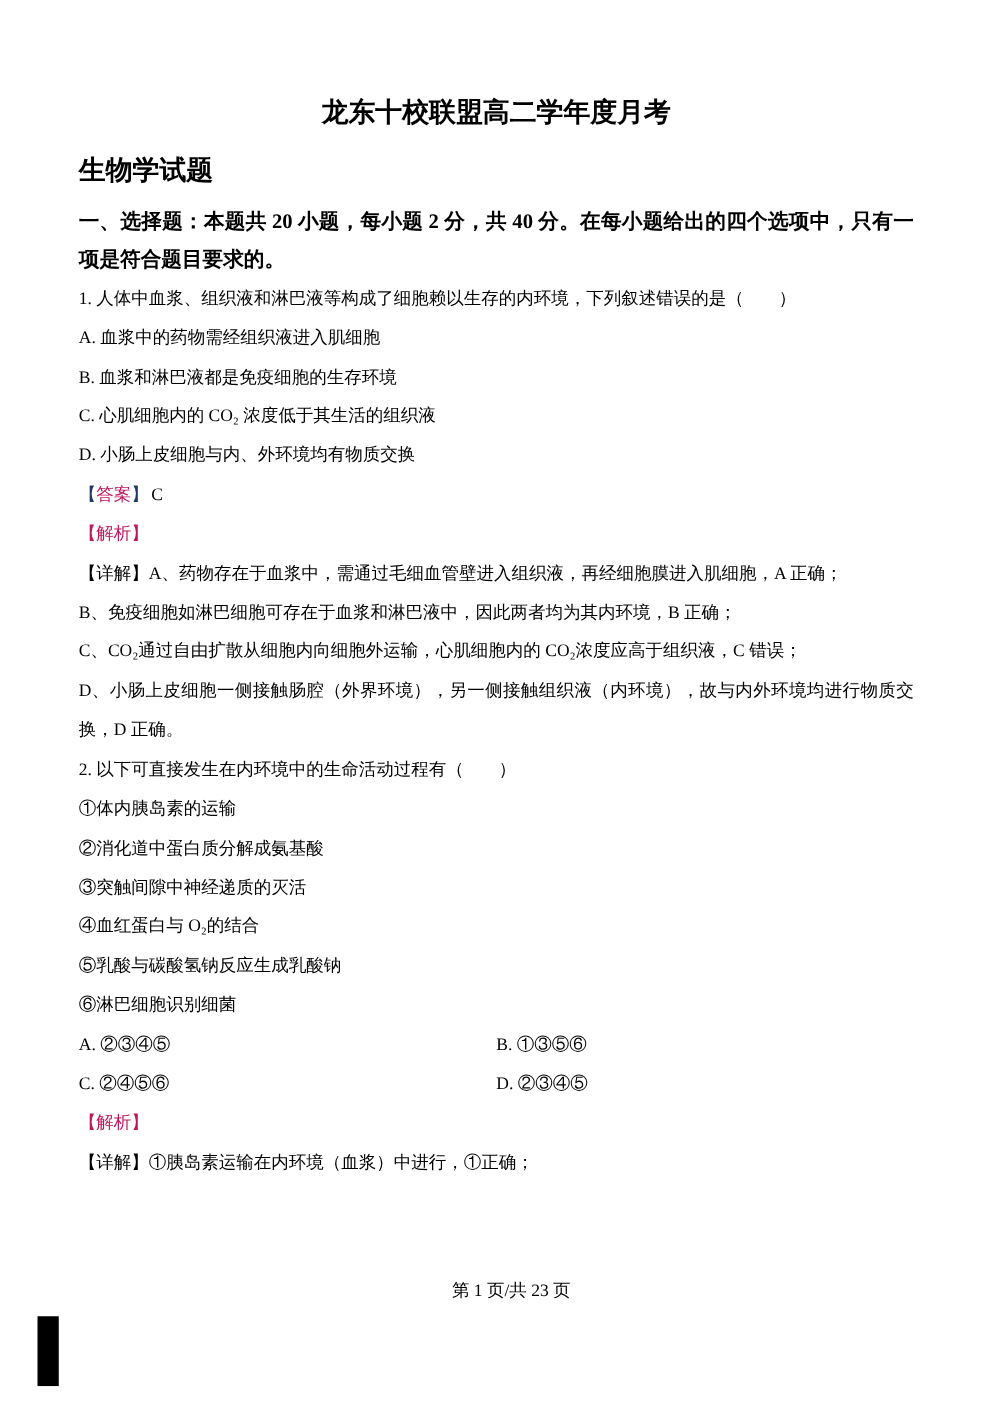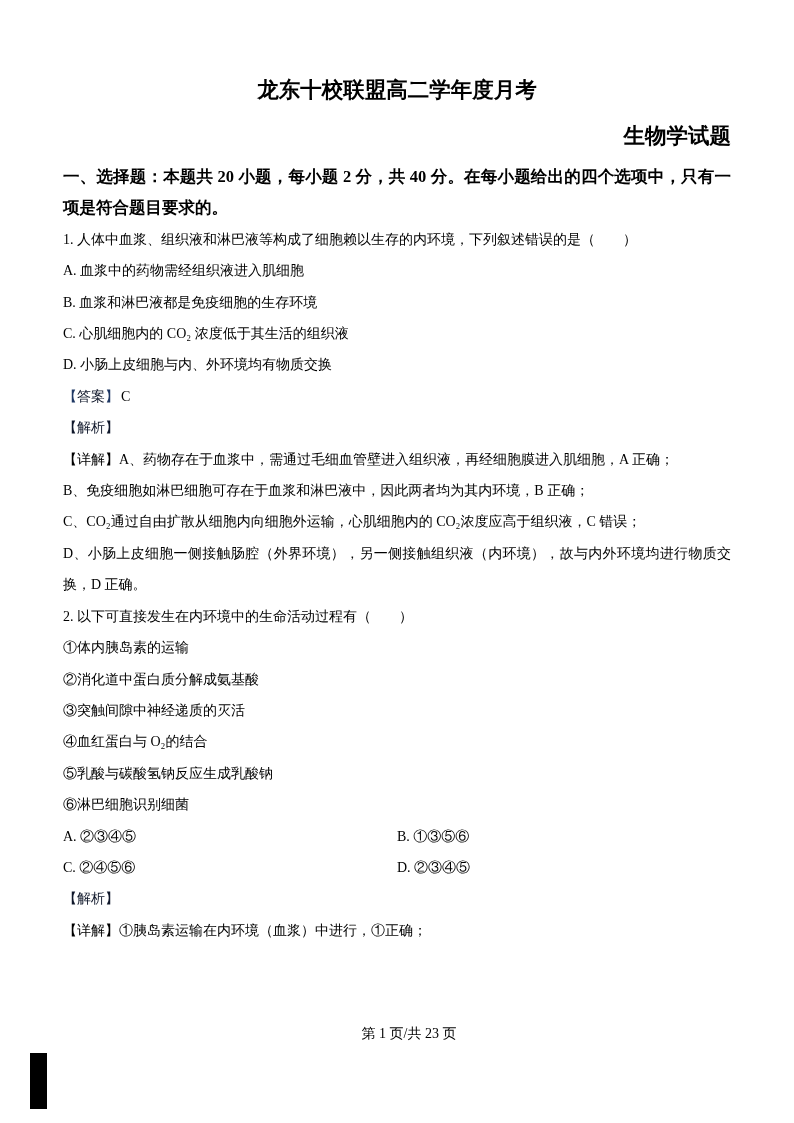--- a/index.html
+++ b/index.html
@@ -10,36 +10,36 @@
     font-family:"Liberation Serif","DejaVu Serif",serif;
     color:#000;
     overflow:hidden;
   }
   .content{padding:75px 63px 0 63px;}
   .title{
     font-size:21.5px;font-weight:bold;text-align:center;
     line-height:30px;margin:0 0 16px 0;
   }
   .subtitle{
-    font-size:21.5px;font-weight:bold;text-align:right;
+    font-size:21.5px;font-weight:bold;text-align:left;
     line-height:30px;margin:0 0 10px 0;
   }
   .section-heading{
     font-size:16.5px;font-weight:bold;
     line-height:31.4px;margin:0;
     text-align:justify;
   }
   .line{
     font-size:14px;line-height:31.4px;margin:0;
     text-align:justify;
   }
   .opt-row{display:flex;}
   .opt-row .cell-a{width:334px;flex:0 0 334px;}
   .opt-row .cell-b{flex:1;}
-  .blue{color:#0f172a;}
+  .blue{color:#be185d;}
   .bracket{color:#1F3864;}
   .answer-value{margin-left:2px;}
   .footer{
     position:absolute;top:1024px;left:0;width:100%;
     text-align:center;font-size:14px;line-height:20px;margin-left:12px;
   }
   .scan-artifact{
     position:absolute;left:30px;top:1053px;
     width:17px;height:70px;background:#000;
   }

